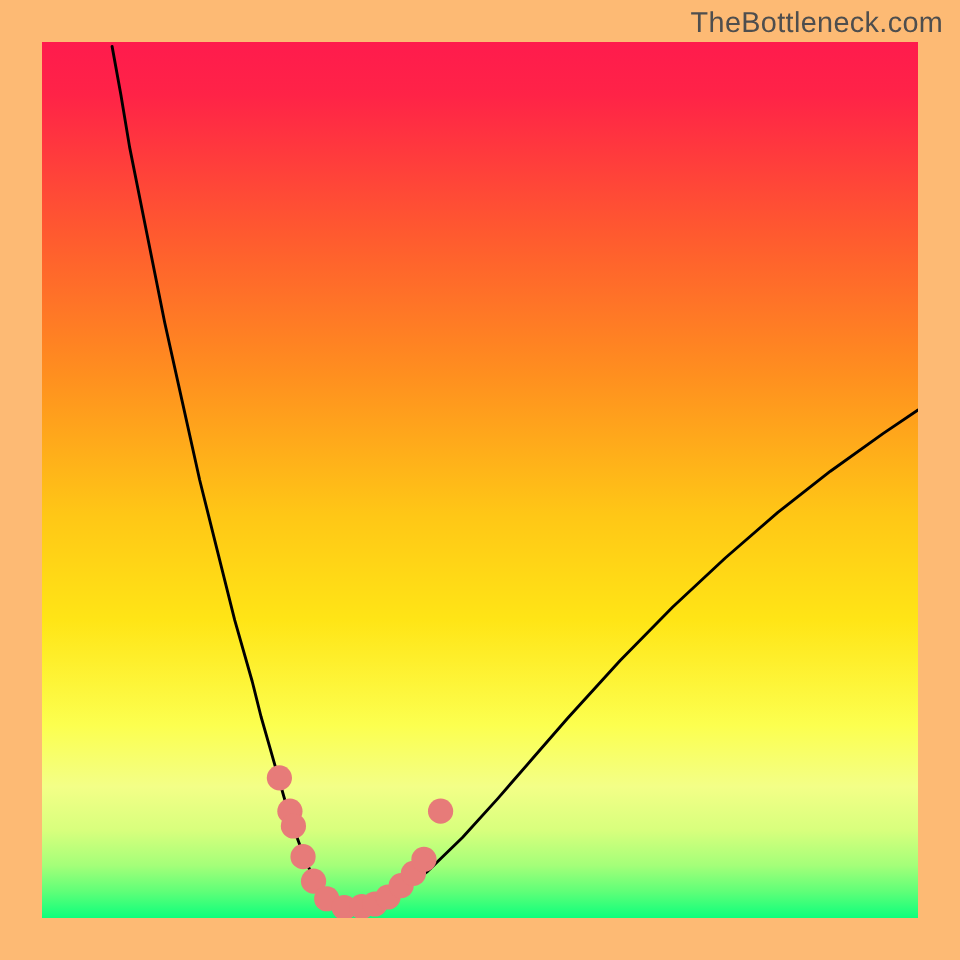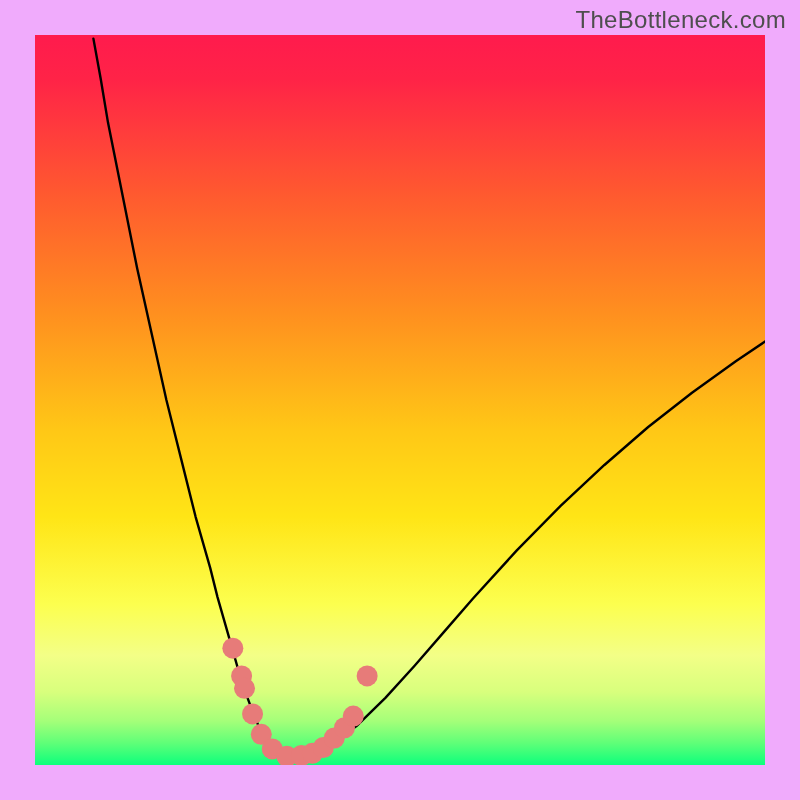--- a/index.html
+++ b/index.html
@@ -8,21 +8,21 @@
     width: 800px;
     height: 800px;
     overflow: hidden;
     background: #000;
     font-family: Arial, Helvetica, sans-serif;
   }
   .frame {
     position: relative;
     width: 800px;
     height: 800px;
-    background: #f0abfc;
+    background: #fdba74;
   }
   .watermark {
     position: absolute;
     top: 6px;
     right: 14px;
     color: #4e4e4e;
     font-size: 24px;
     font-weight: 500;
     letter-spacing: 0.3px;
     z-index: 10;

